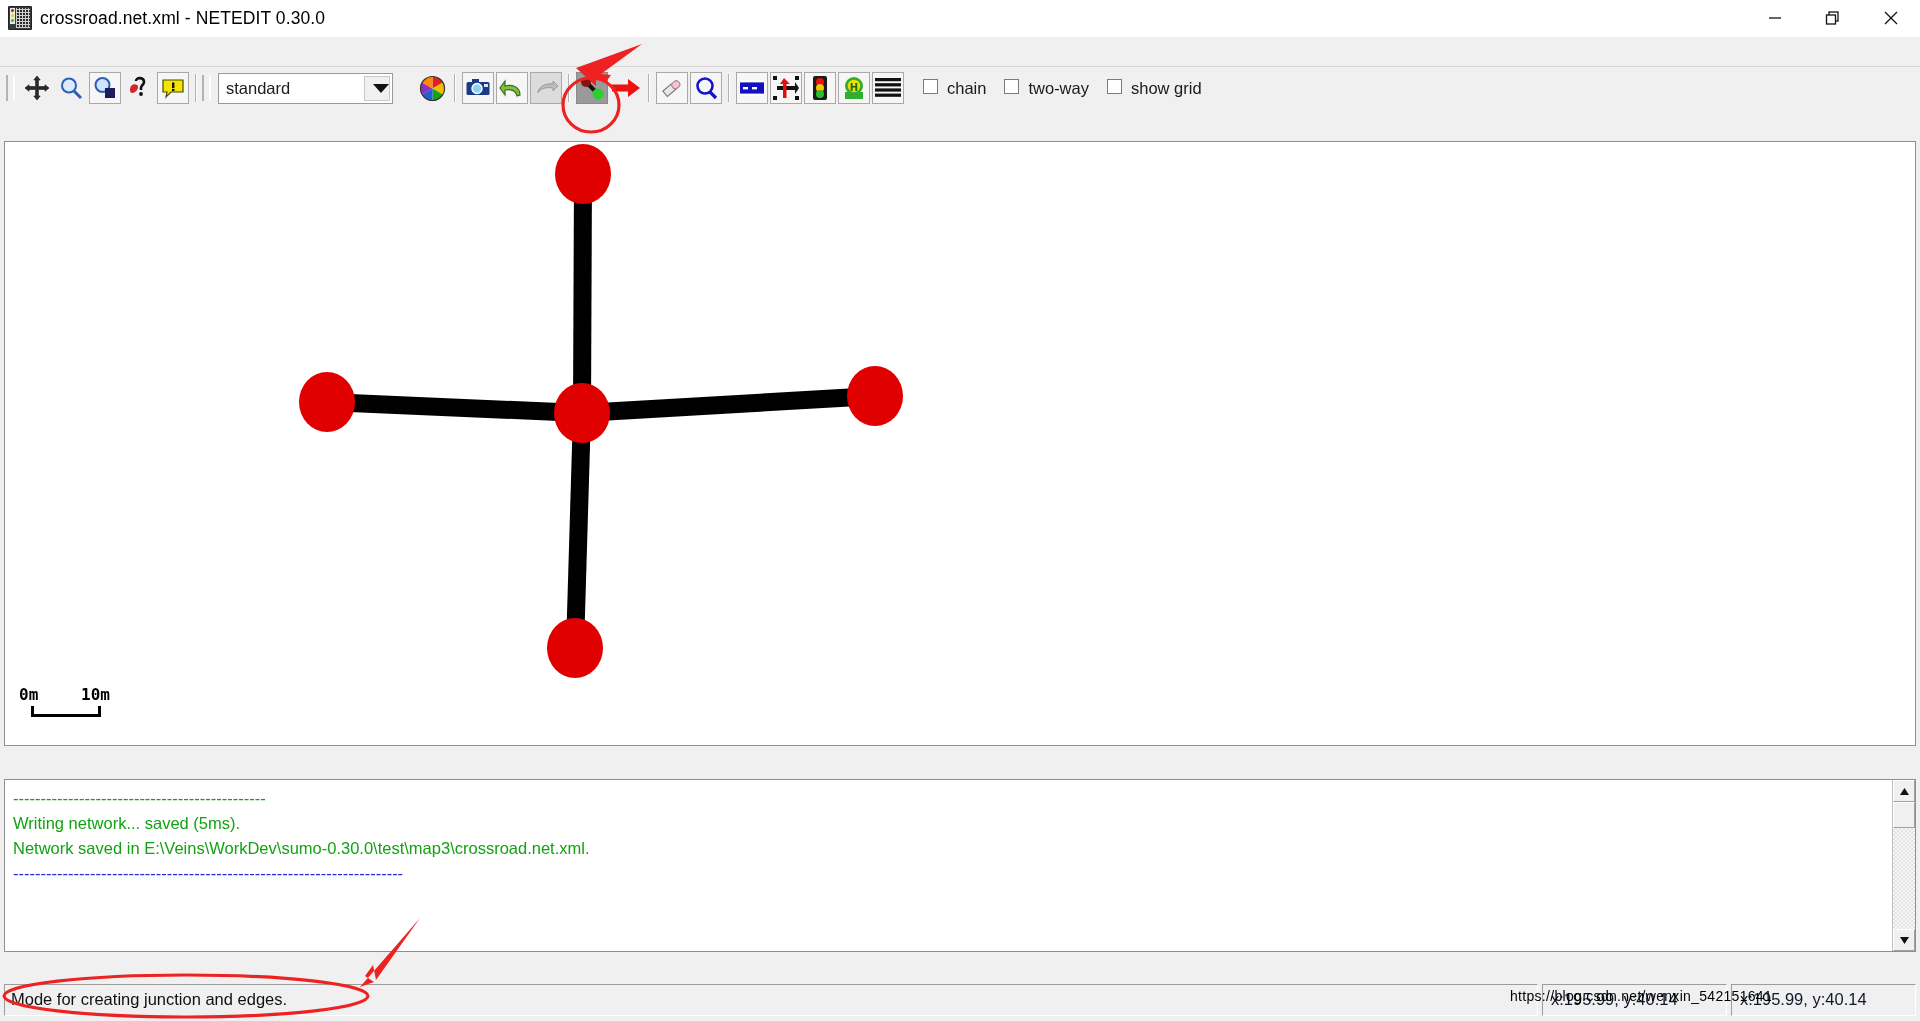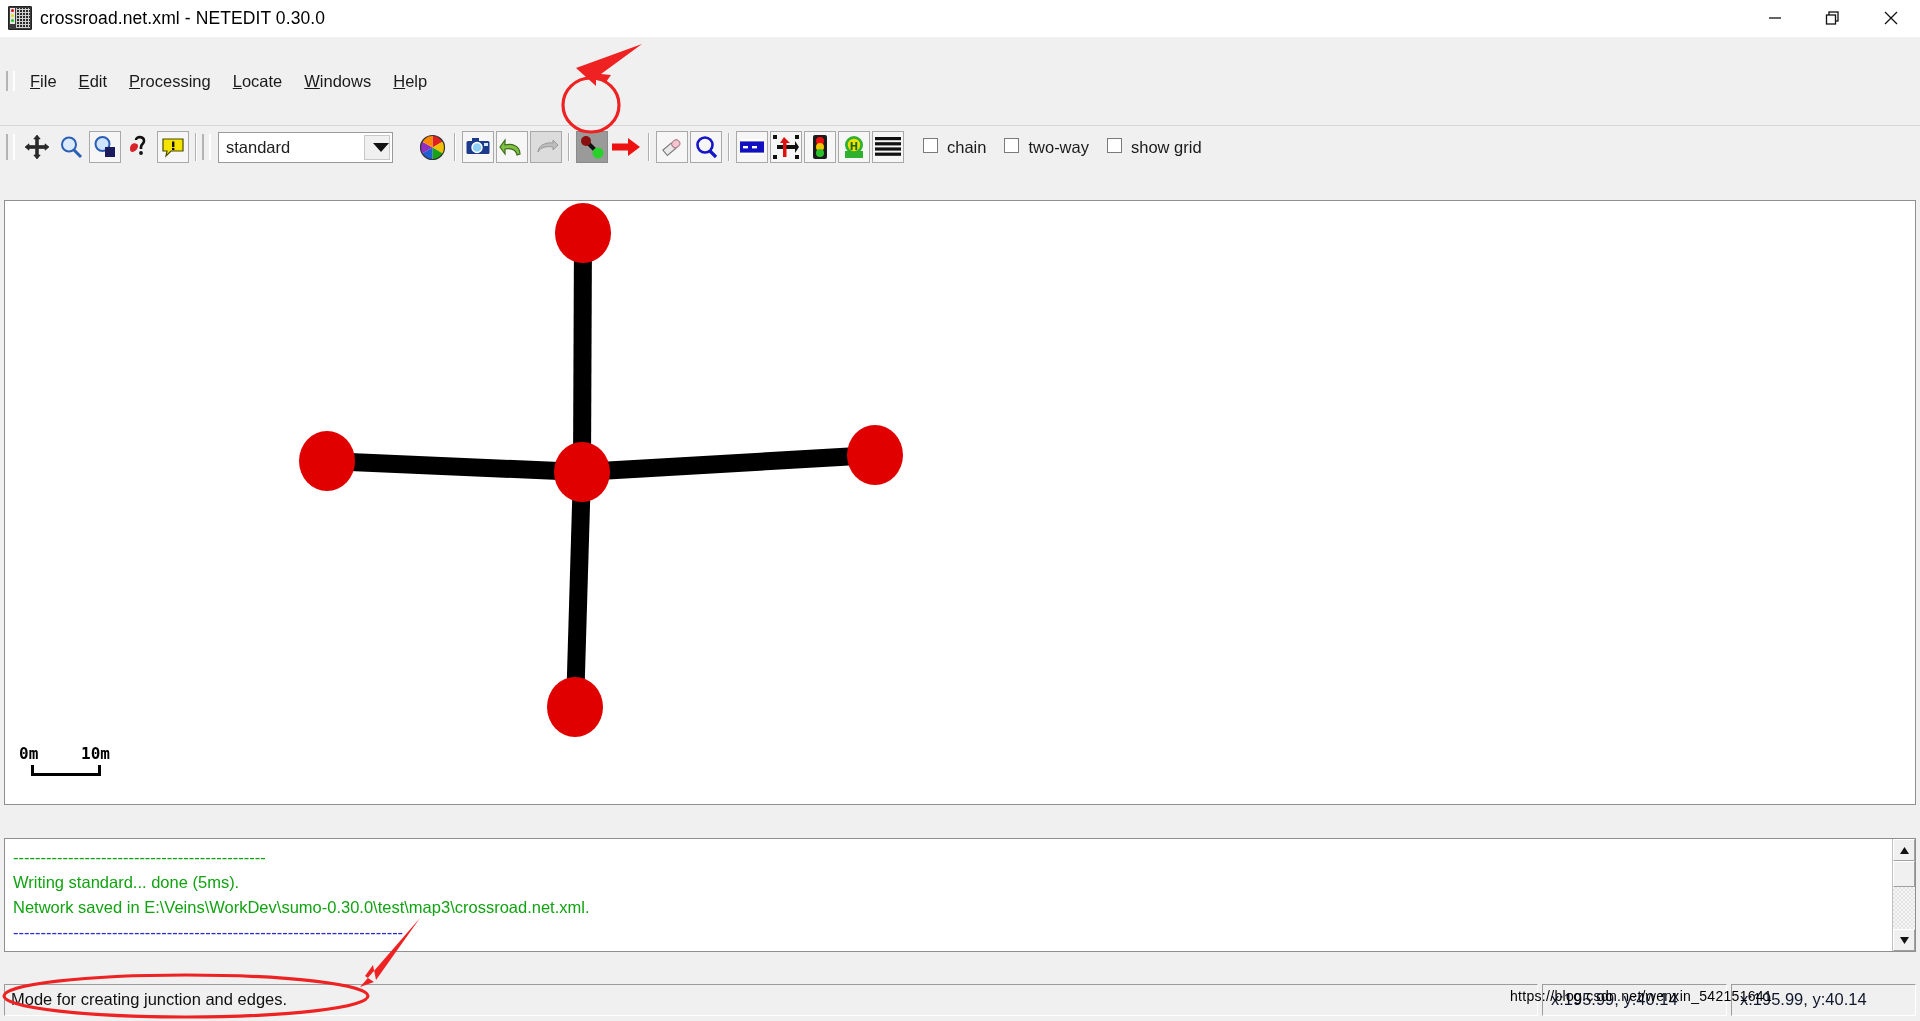--- a/index.html
+++ b/index.html
@@ -113,29 +113,20 @@
       </div>
       <div class="win-btn">
         <svg width="22" height="22" viewBox="0 0 22 22">
           <line x1="5" y1="5" x2="17" y2="17" stroke="#111" stroke-width="1.3"></line>
           <line x1="17" y1="5" x2="5" y2="17" stroke="#111" stroke-width="1.3"></line>
         </svg>
       </div>
     </div>
   </div>
 
-  <div class="menubar">
-    <div class="grip"></div>
-    <div class="menu-item"><u>F</u><span>ile</span></div>
-    <div class="menu-item"><u>E</u><span>dit</span></div>
-    <div class="menu-item"><u>P</u><span>rocessing</span></div>
-    <div class="menu-item"><u>L</u><span>ocate</span></div>
-    <div class="menu-item"><u>W</u><span>indows</span></div>
-    <div class="menu-item"><u>H</u><span>elp</span></div>
-  </div>
 
   <div class="toolbar-wrap">
   <div class="toolbar">
     <div class="tgrip"></div>
 
     <div class="tbtn">
       <svg width="26" height="26" viewBox="0 0 26 26">
         <g fill="#2b2b2b" stroke="#111" stroke-width=".6">
           <path d="M13 1 L16.2 5 L14.4 5 L14.4 11.6 L21 11.6 L21 9.8 L25 13 L21 16.2 L21 14.4 L14.4 14.4 L14.4 21 L16.2 21 L13 25 L9.8 21 L11.6 21 L11.6 14.4 L5 14.4 L5 16.2 L1 13 L5 9.8 L5 11.6 L11.6 11.6 L11.6 5 L9.8 5 Z"></path>
         </g>
@@ -336,21 +327,21 @@
         <span class="a">0m</span>
         <span>10m</span>
       </div>
       <div class="bracket"></div>
     </div>
   </div>
 
   <div class="logwrap">
     <div class="log" id="log-body">
         <div class="green">----------------------------------------------</div>
-        <div class="green">Writing standard... done (5ms).</div>
+        <div class="green">Writing network... saved (5ms).</div>
         <div class="green">Network saved in E:\Veins\WorkDev\sumo-0.30.0\test\map3\crossroad.net.xml.</div>
         <div class="blue">-----------------------------------------------------------------------</div>
       </div>
     <div class="vscroll">
       <div class="vs-btn">
         <svg width="11" height="9" viewBox="0 0 11 9">
             <path d="M5.5 1 L10 8 L1 8 Z" fill="#111"></path>
           </svg>
       </div>
       <div class="vs-track">

